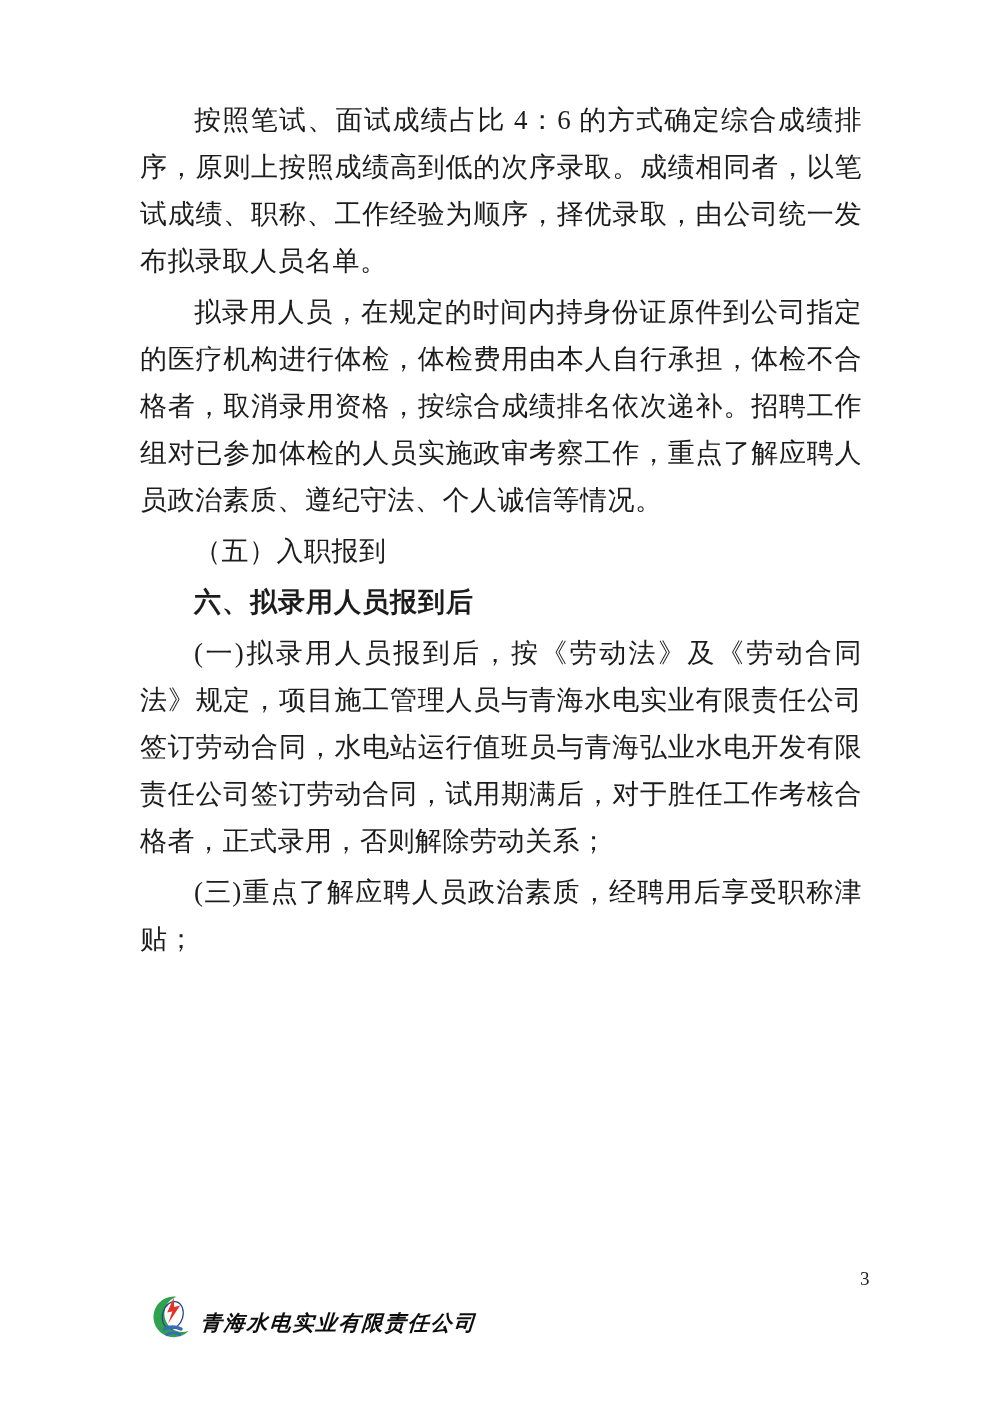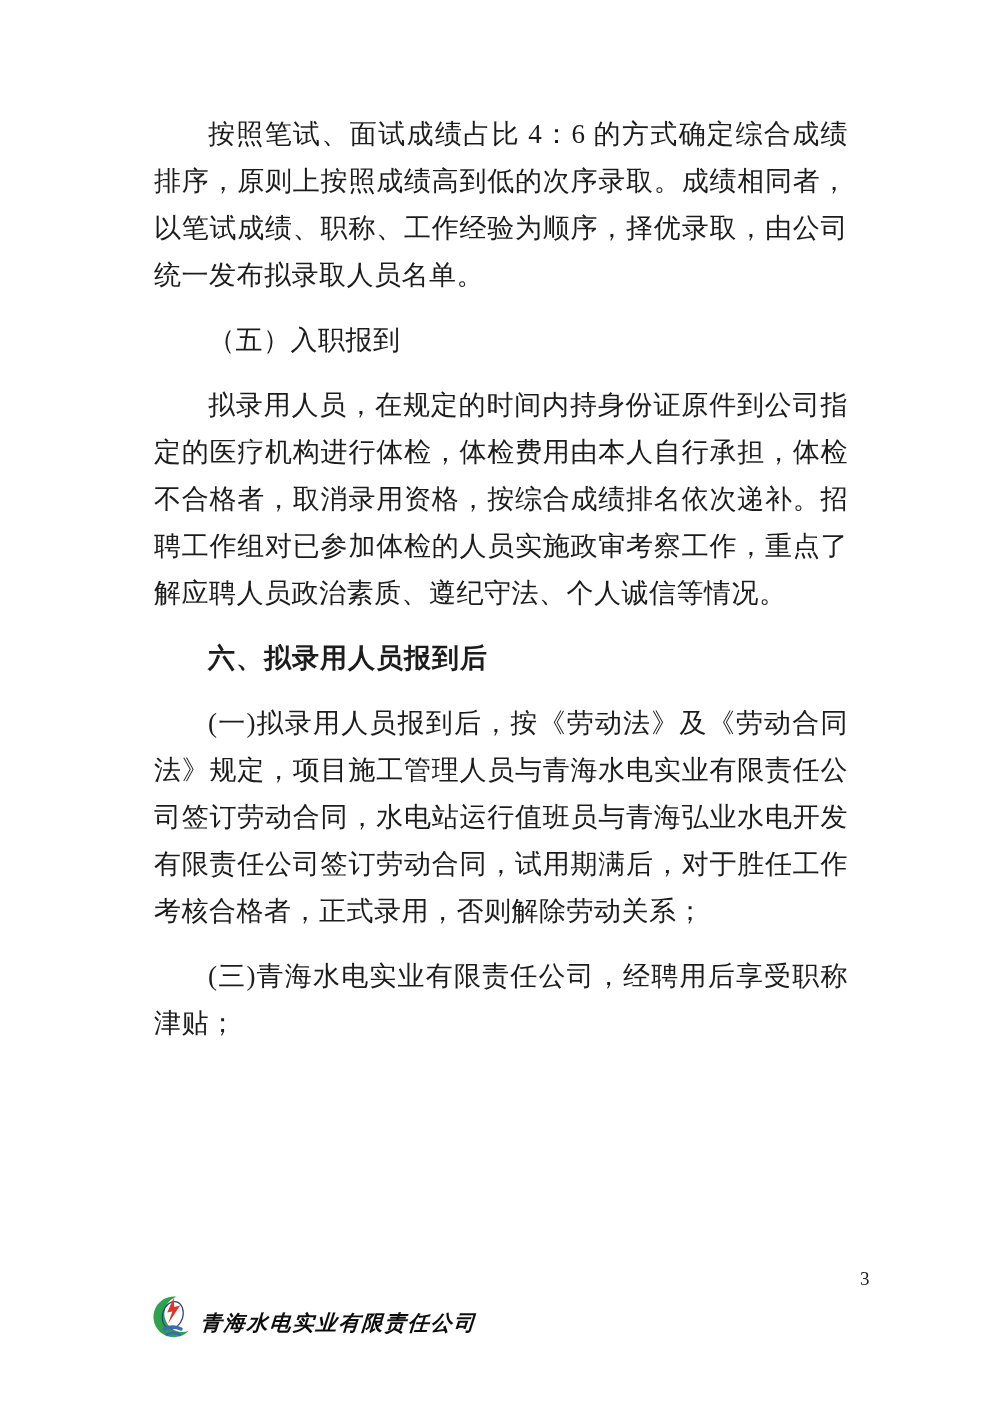--- a/index.html
+++ b/index.html
@@ -16,21 +16,21 @@
     font-family: "Liberation Serif", "DejaVu Serif", serif;
     color: #1a1a1a;
   }
   .content {
     position: absolute;
     left: 136px;
     top: 93px;
     width: 730px;
   }
   p.para {
-    margin: 18px;
+    margin: 4px;
     font-size: 27px;
     line-height: 47px;
     text-align: justify;
     text-justify: inter-character;
     text-indent: 2em;
     color: #1c1c1c;
     letter-spacing: 0.5px;
   }
   p.para.heading {
     font-family: "Liberation Sans", "DejaVu Sans", sans-serif;
@@ -71,25 +71,25 @@
     padding-top: 10px;
   }
 </style>
 </head>
 <body>
 
 <div class="page">
 
   <div class="content">
       <p class="para body">按照笔试、面试成绩占比 4：6 的方式确定综合成绩排序，原则上按照成绩高到低的次序录取。成绩相同者，以笔试成绩、职称、工作经验为顺序，择优录取，由公司统一发布拟录取人员名单。</p>
+      <p class="para body">拟录用人员，在规定的时间内持身份证原件到公司指定的医疗机构进行体检，体检费用由本人自行承担，体检不合格者，取消录用资格，按综合成绩排名依次递补。招聘工作组对已参加体检的人员实施政审考察工作，重点了解应聘人员政治素质、遵纪守法、个人诚信等情况。</p>
       <p class="para subheading">（五）入职报到</p>
-      <p class="para body">拟录用人员，在规定的时间内持身份证原件到公司指定的医疗机构进行体检，体检费用由本人自行承担，体检不合格者，取消录用资格，按综合成绩排名依次递补。招聘工作组对已参加体检的人员实施政审考察工作，重点了解应聘人员政治素质、遵纪守法、个人诚信等情况。</p>
       <p class="para heading">六、拟录用人员报到后</p>
       <p class="para body">(一)拟录用人员报到后，按《劳动法》及《劳动合同法》规定，项目施工管理人员与青海水电实业有限责任公司签订劳动合同，水电站运行值班员与青海弘业水电开发有限责任公司签订劳动合同，试用期满后，对于胜任工作考核合格者，正式录用，否则解除劳动关系；</p>
-      <p class="para body">(三)青海水电实业有限责任公司，经聘用后享受职称津贴；</p>
+      <p class="para body">(三)重点了解应聘人员政治素质，经聘用后享受职称津贴；</p>
     </div>
 
   <div class="page-number">3</div>
 
   <div class="footer-brand">
     <svg class="brand-logo" viewBox="0 0 52 56" xmlns="http://www.w3.org/2000/svg" aria-hidden="true">
 
       <path d="M33 5 A 22 22 0 1 0 46 42 A 18 18 0 1 1 33 5 Z" fill="#2fa24d"></path>
 
       <ellipse cx="29" cy="25" rx="11" ry="15" fill="none" stroke="#2b3f8c" stroke-width="1.3" transform="rotate(16 29 25)"></ellipse>

